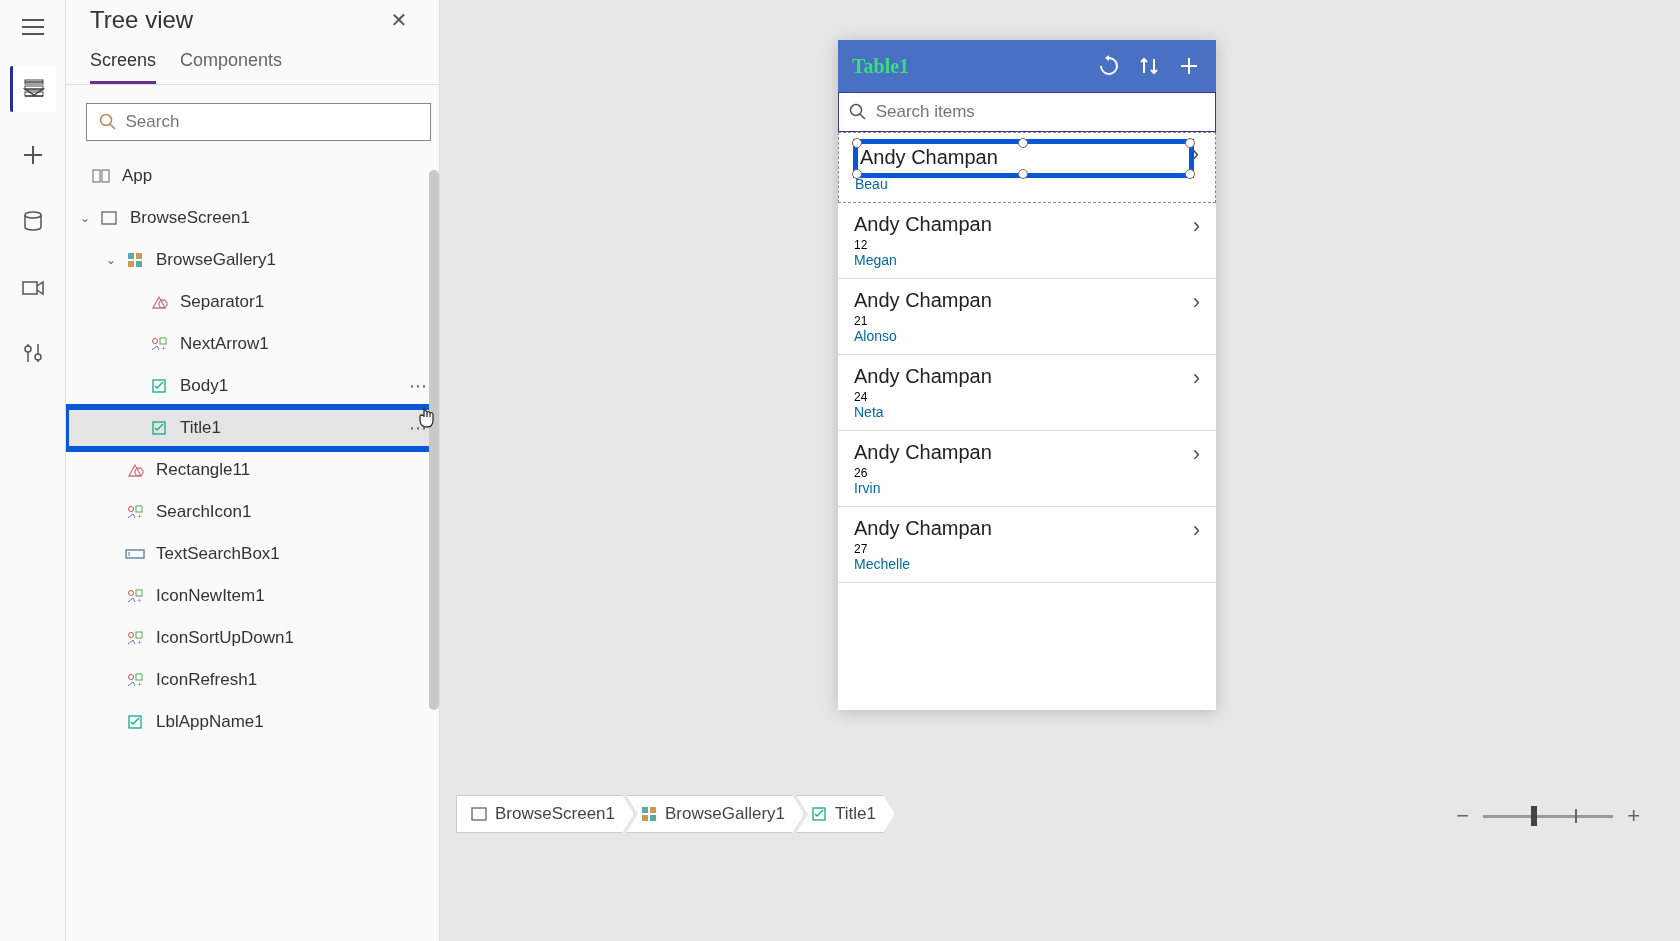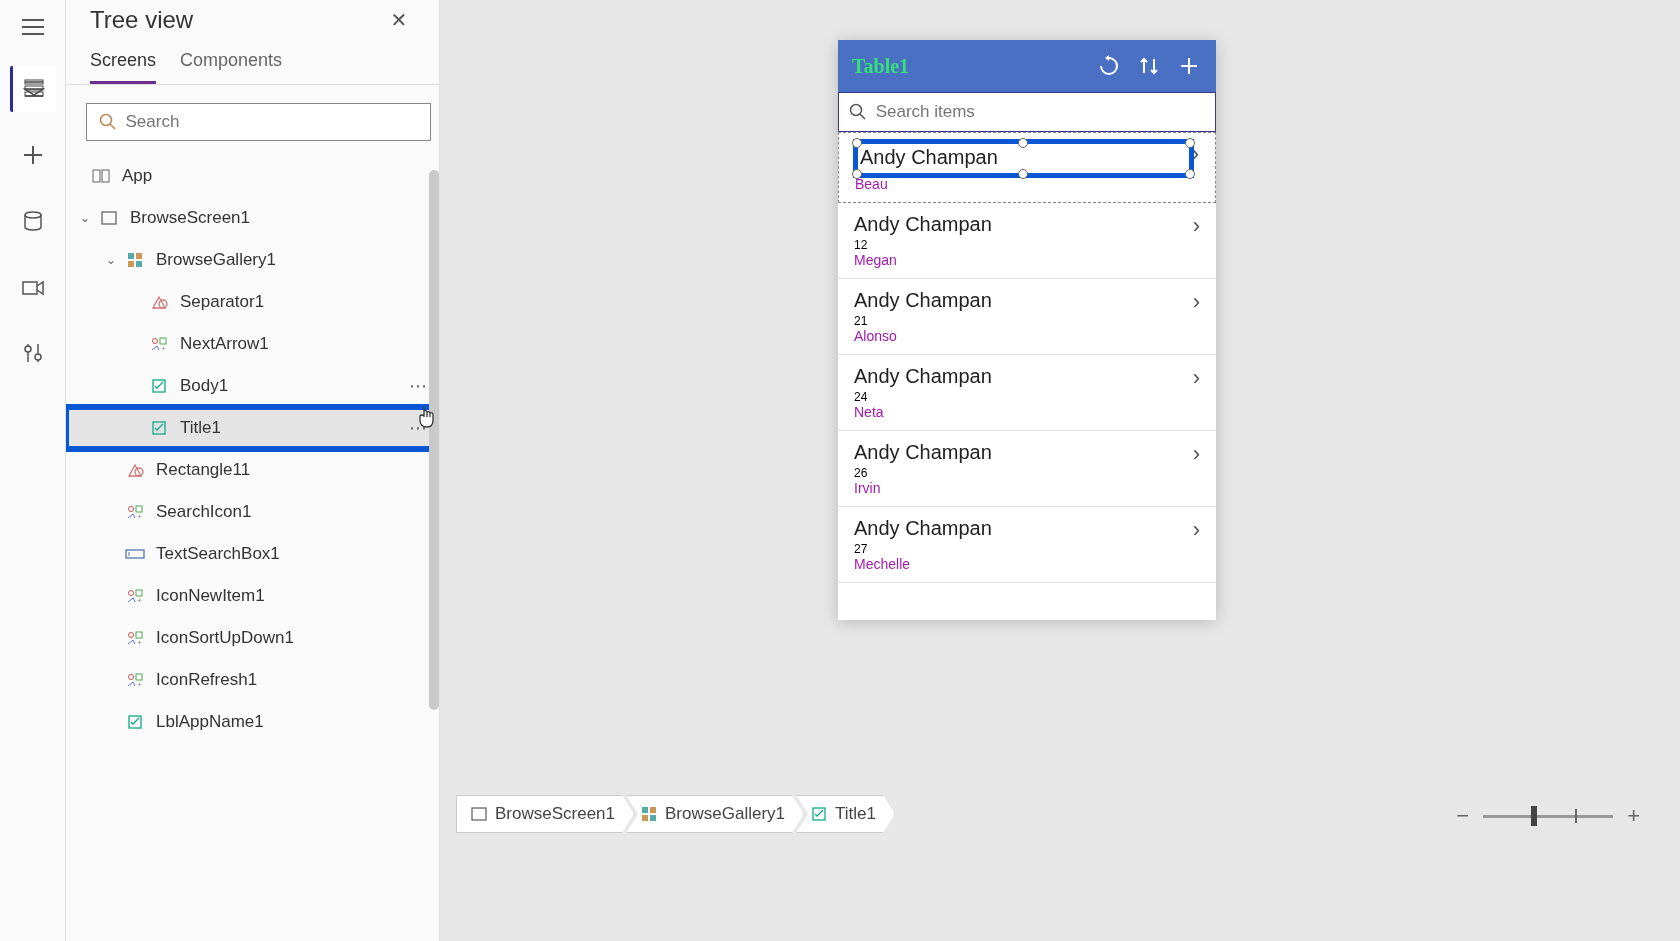--- a/index.html
+++ b/index.html
@@ -26,31 +26,31 @@
   .tree-row.selected { background: #e4e4e4; }
   .tree-icon { width: 22px; height: 22px; display:inline-flex; align-items:center; justify-content:center; flex-shrink:0; }
   .tree-label { margin-left: 10px; }
   .tree-more { margin-left: auto; color: #666; font-size: 18px; letter-spacing:2px; }
   .chevron { width:14px; display:inline-flex; justify-content:center; color:#666; font-size:12px;}
   .highlight-box { outline: 6px solid #0a57d6; outline-offset:-3px; }
   .tree-scrollbar { position:absolute; right:0; top:170px; width:10px; height:540px; background:#c9c9c9; border-radius:5px;}
   
   
   .canvas { position: absolute; left: 440px; top: 0; right: 0; bottom: 0; background: #e7e7e7; }
-  .phone { position: absolute; left: 398px; top: 40px; width: 378px; height: 580px; background: #fff; box-shadow: 0 2px 16px rgba(0,0,0,0.2);}
+  .phone { position: absolute; left: 398px; top: 40px; width: 378px; height: 670px; background: #fff; box-shadow: 0 2px 16px rgba(0,0,0,0.2);}
   .app-header { height: 52px; background: #4970c2; display:flex; align-items:center; padding: 0 14px; gap:14px;}
   .app-title { color: #36e07a; font-family: 'Comic Sans MS', cursive; font-size: 20px; font-weight:bold; flex:1;}
   .hdr-icon { color:#fff; cursor:pointer; width:26px; height:26px; display:flex; align-items:center; justify-content:center;}
   .search-bar { height: 40px; border: 1.5px solid #3a3a8a; margin:0; display:flex; align-items:center; padding: 0 10px; gap:10px; background:#fff;}
   .search-bar input { border:none; outline:none; font-size:17px; width:100%; color:#888;}
   .list-item { border-bottom: 1px solid #ddd; padding: 10px 16px; position:relative; display:flex; align-items:flex-start;}
   .list-item .texts { flex:1;}
   .li-title { font-size: 20px; color:#222; margin-bottom:2px;}
   .li-sub { font-size: 12px; color:#000000;}
-  .li-body { font-size: 14px; color:#a21caf;}
+  .li-body { font-size: 14px; color:#0369a1;}
   .li-chevron { font-size: 22px; color:#555;}
   .list-item.first { border: 1px dashed #888; padding-top: 8px;}
   .sel-box { border: 5px solid #0a57d6; position:relative; padding:2px; margin:-2px;}
   .sel-handles { position:absolute; width:10px; height:10px; background:#fff; border:1.5px solid #666; border-radius:50%;}
   .sh1{left:-6px;top:-6px;} .sh2{left:50%;top:-6px;margin-left:-5px;} .sh3{right:-6px;top:-6px;}
   .sh4{left:-6px;bottom:-6px;} .sh5{left:50%;bottom:-6px;margin-left:-5px;} .sh6{right:-6px;bottom:-6px;}
   
   
   .breadcrumb { position:absolute; left:456px; bottom:108px; display:flex; align-items:center; gap:0;}
   .bc-item { background:#fff; border:1px solid #ccc; padding: 8px 18px 8px 14px; display:flex; align-items:center; gap:8px; font-size:17px; color:#444; clip-path: polygon(0 0, calc(100% - 12px) 0, 100% 50%, calc(100% - 12px) 100%, 0 100%, 12px 50%); margin-left:-8px;}

